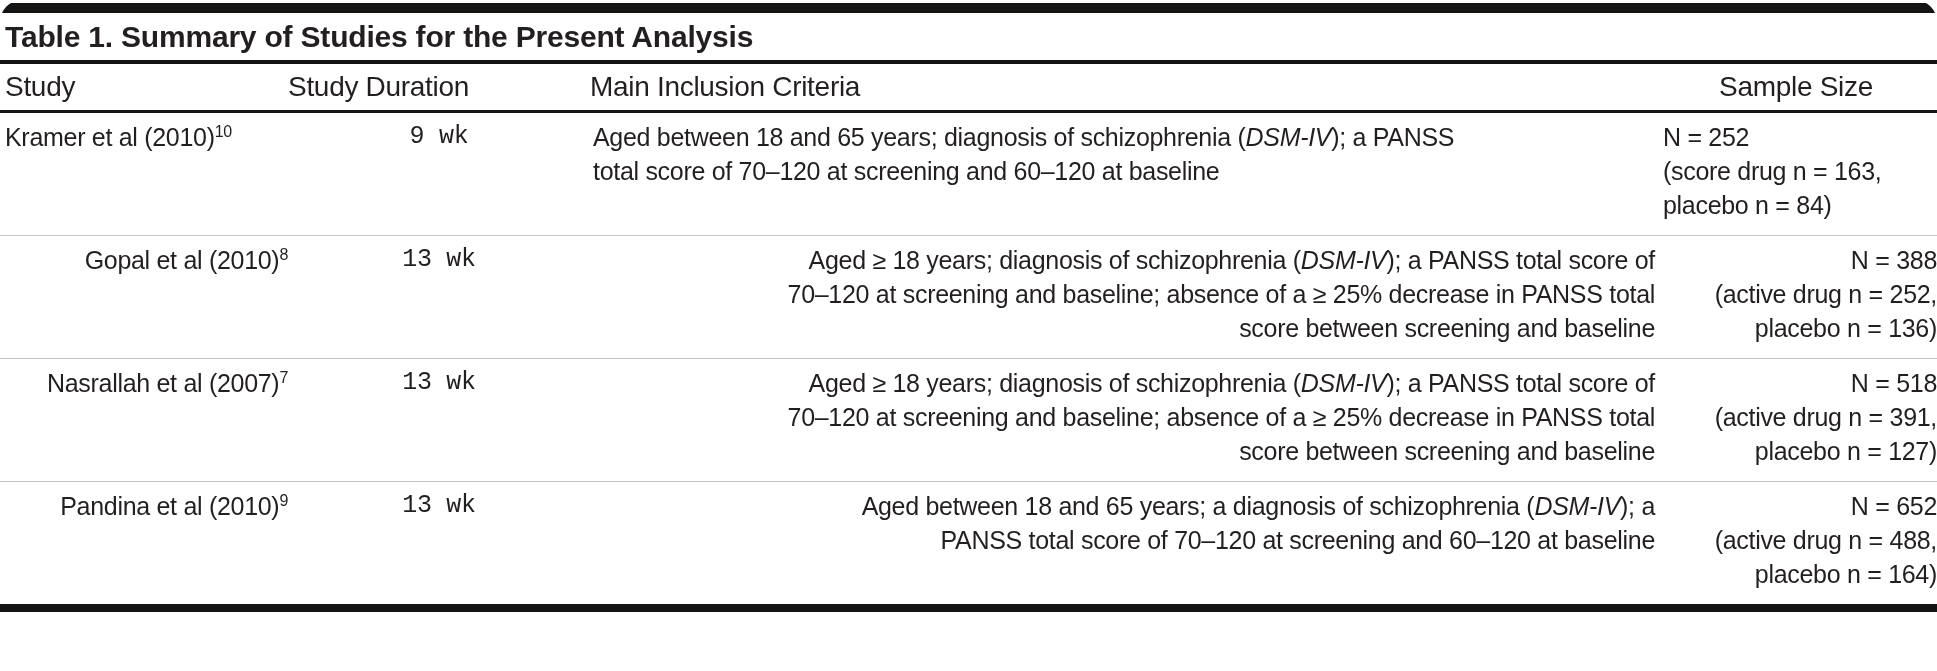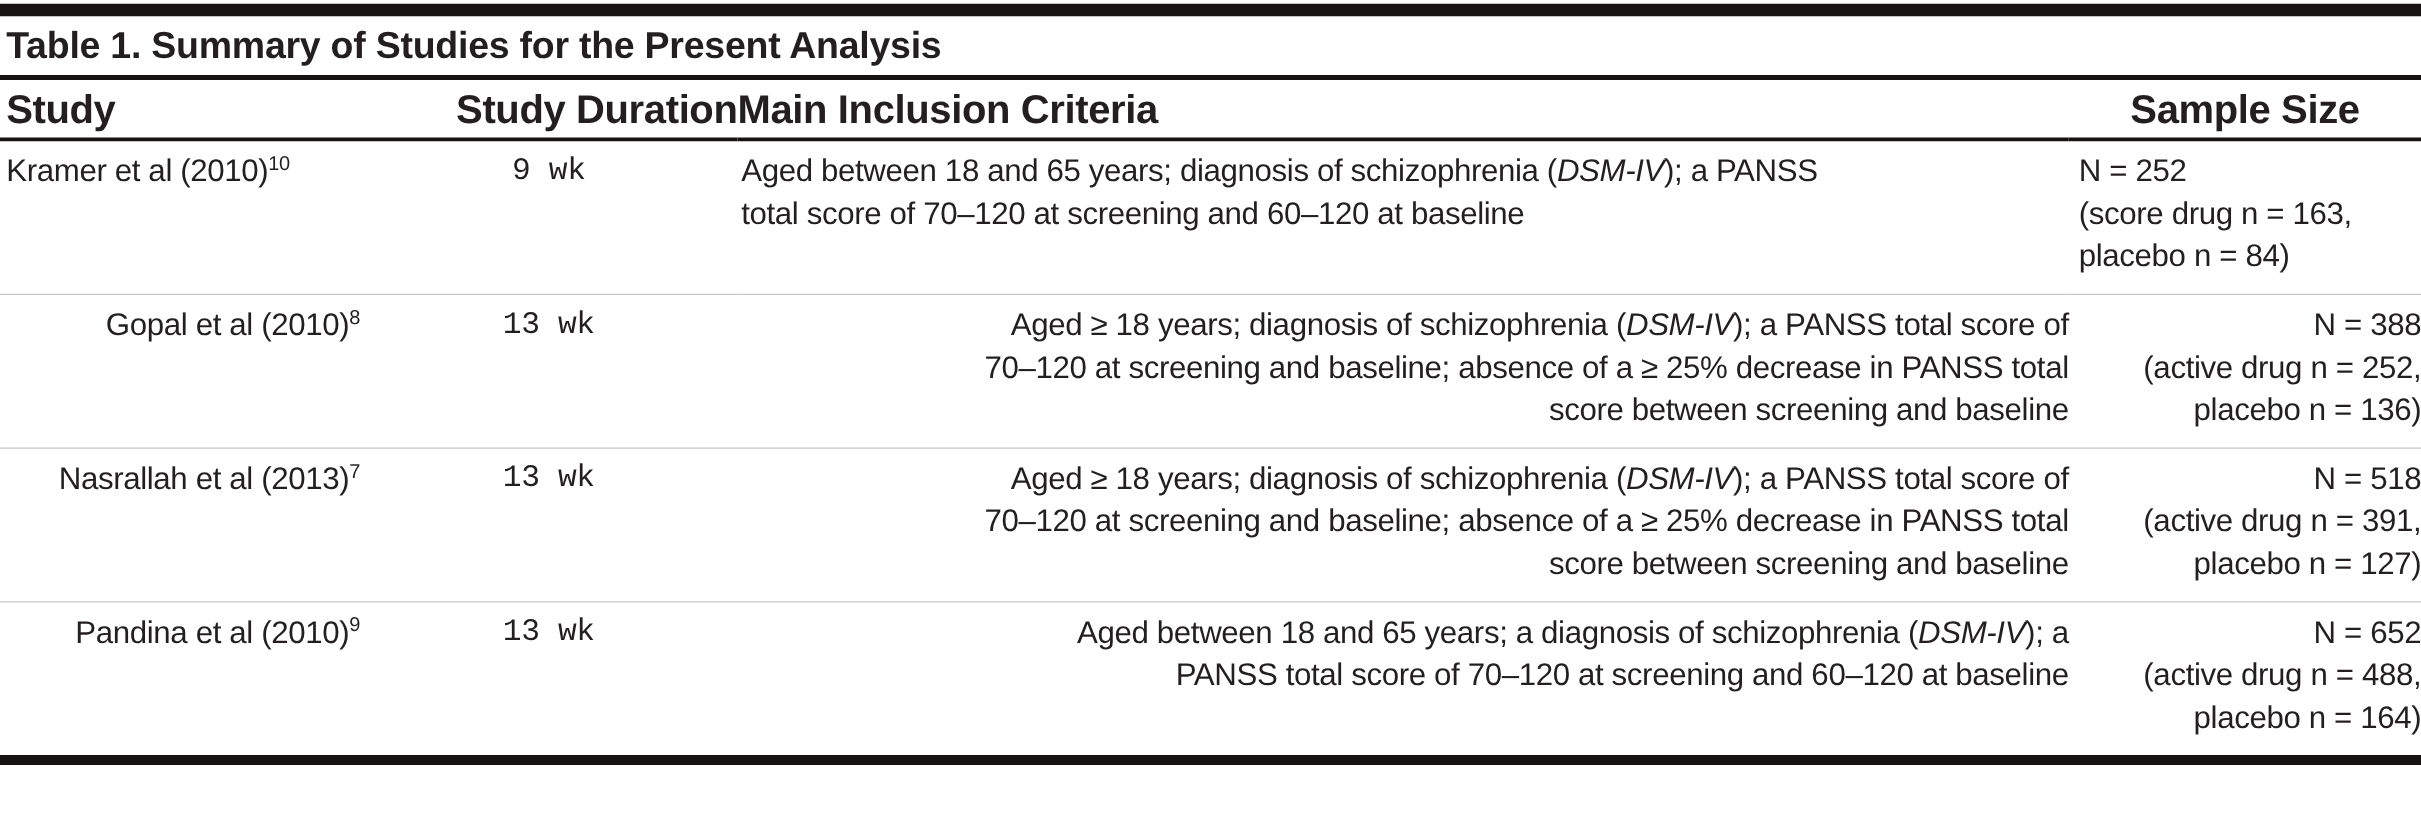--- a/index.html
+++ b/index.html
@@ -8,20 +8,21 @@
     font-family: "Liberation Sans", sans-serif;
     color: #231f20;
     width: 1937px;
   }
   .page {
     position: relative;
     width: 1937px;
     height: 671px;
     background: #ffffff;
     overflow: hidden;
+    border-radius: 22px;
   }
   .top-bar {
     height: 10px;
     background: #161413;
     margin-top: 3px;
   }
   .rule-heavy {
     height: 4px;
     background: #161413;
   }
@@ -35,30 +36,30 @@
   table.studies {
     width: 100%;
     border-collapse: collapse;
     table-layout: fixed;
   }
   col.c-study    { width: 288px; }
   col.c-duration { width: 302px; }
   col.c-criteria { width: 1065px; }
   col.c-sample   { width: 282px; }
   thead th {
-    font-weight: bold;
-    font-size: 32px;
+    font-weight: normal;
+    font-size: 28px;
     letter-spacing: -0.3px;
     line-height: 28px;
     padding: 9px 0 9px 0;
     border-bottom: 3px solid #161413;
     white-space: nowrap;
   }
   th.h-study    { text-align: left; padding-left: 5px; }
-  th.h-duration { text-align: right; }
+  th.h-duration { text-align: left; }
   th.h-criteria { text-align: left; }
   th.h-sample   { text-align: center; }
   tbody td {
     vertical-align: top;
     font-size: 25px;
     letter-spacing: -0.3px;
     line-height: 34px;
     padding-top: 7px;
     padding-bottom: 13px;
   }
@@ -135,21 +136,21 @@
             <div class="line">score between screening and baseline</div>
           </td>
     <td class="cell-sample">
             <div class="line">N = 388</div>
             <div class="line">(active drug n = 252,</div>
             <div class="line">placebo n = 136)</div>
           </td>
   </tr>
         <tr>
     <td class="cell-study">
-      <span>Nasrallah et al (2013)</span><sup>7</sup>
+      <span>Nasrallah et al (2007)</span><sup>7</sup>
     </td>
     <td class="cell-duration">13 wk</td>
     <td class="cell-criteria">
             <div class="line">Aged ≥ 18 years; diagnosis of schizophrenia (<i>DSM-IV</i>); a PANSS total score of</div>
             <div class="line">70–120 at screening and baseline; absence of a ≥ 25% decrease in PANSS total</div>
             <div class="line">score between screening and baseline</div>
           </td>
     <td class="cell-sample">
             <div class="line">N = 518</div>
             <div class="line">(active drug n = 391,</div>

